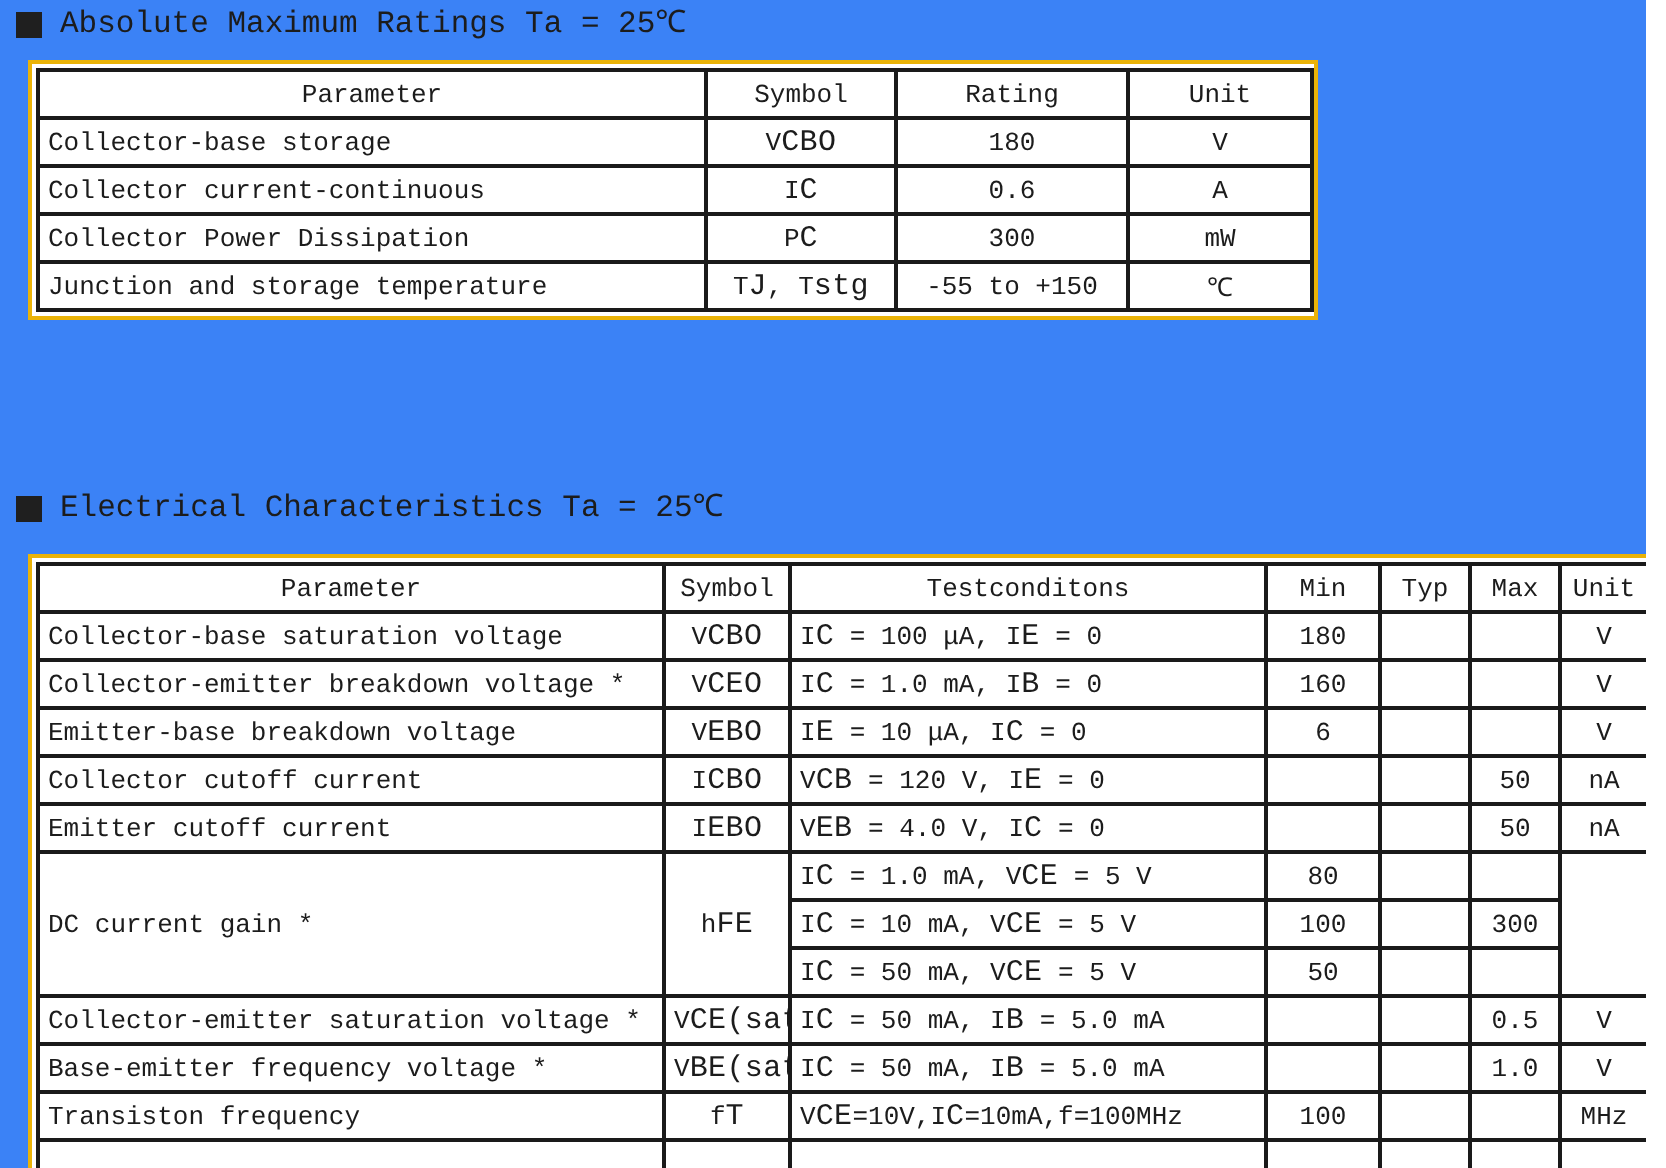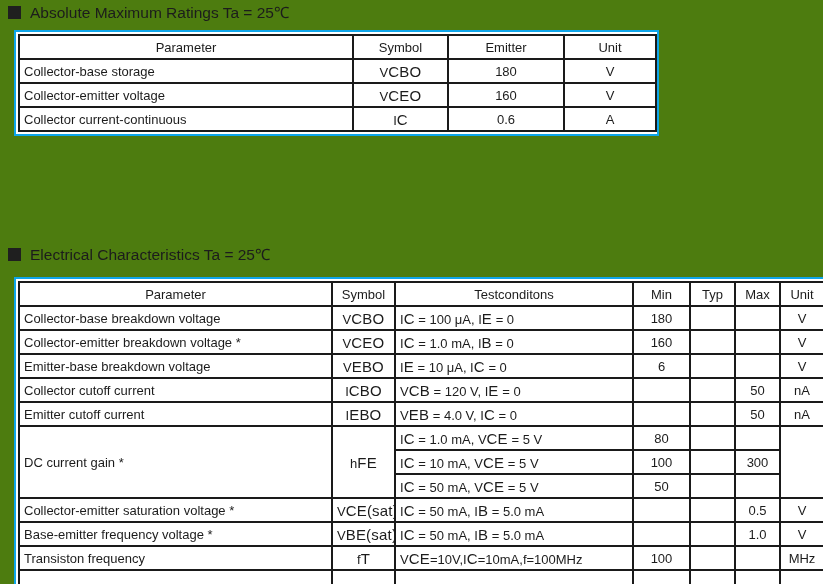--- a/index.html
+++ b/index.html
@@ -1,27 +1,27 @@
 <!DOCTYPE html>
 <html><head>
 <meta charset="utf-8">
 <style>
   html,body { margin:0; padding:0; background:#fff; }
   .sheet {
     position:relative; width:823px; height:584px; overflow:hidden;
-    background:#4d7c0f; color:#1c1c1c;
-    font-family:Liberation Sans, sans-serif;
+    background:#3b82f6; color:#1c1c1c;
+    font-family:Liberation Mono, monospace;
   }
   .sec-title {
     position:absolute; display:flex; align-items:center;
     font-size:15.5px; line-height:17px; white-space:nowrap;
   }
   .sq { width:13px; height:13px; background:#1f1f1f; display:inline-block; margin-right:9px; flex:0 0 auto; }
   .frame {
-    position:absolute; border:2px solid #0ea5e9; padding:2px;
+    position:absolute; border:2px solid #eab308; padding:2px;
     box-sizing:border-box; background:#fff;
   }
   table { border-collapse:collapse; table-layout:fixed; }
   th, td {
     border:2px solid #1a1a1a; font-size:13px; font-weight:400;
     height:22px; padding:0 4px; overflow:hidden; white-space:nowrap;
     vertical-align:middle; color:#1c1c1c;
   }
   th { text-align:center; padding:0 2px; }
   td.l { text-align:left; }
@@ -50,42 +50,48 @@
       <colgroup>
           <col style="width:334px">
           <col style="width:95px">
           <col style="width:116px">
           <col style="width:92px">
         </colgroup>
       <thead>
         <tr>
           <th>Parameter</th>
           <th>Symbol</th>
-          <th>Emitter</th>
+          <th>Rating</th>
           <th>Unit</th>
         </tr>
       </thead>
       <tbody>
         <tr>
           <td class="l">Collector-base storage</td>
           <td class="c"><span>V</span><span class="sub">CBO</span></td>
           <td class="c">180</td>
-          <td class="c">V</td>
-        </tr>
-        <tr>
-          <td class="l">Collector-emitter voltage</td>
-          <td class="c"><span>V</span><span class="sub">CEO</span></td>
-          <td class="c">160</td>
           <td class="c">V</td>
         </tr>
         <tr>
           <td class="l">Collector current-continuous</td>
           <td class="c"><span>I</span><span class="sub">C</span></td>
           <td class="c">0.6</td>
           <td class="c">A</td>
+        </tr>
+        <tr>
+          <td class="l">Collector Power Dissipation</td>
+          <td class="c"><span>P</span><span class="sub">C</span></td>
+          <td class="c">300</td>
+          <td class="c">mW</td>
+        </tr>
+        <tr>
+          <td class="l">Junction and storage temperature</td>
+          <td class="c"><span>T</span><span class="sub">J</span><span>, T</span><span class="sub">stg</span></td>
+          <td class="c">-55 to +150</td>
+          <td class="c">℃</td>
         </tr>
       </tbody>
     </table>
   </div>
 
   <div class="sec-title t2">
     <span class="sq"></span>
     <span>Electrical Characteristics Ta = 25℃</span>
   </div>
 
@@ -106,21 +112,21 @@
           <th>Symbol</th>
           <th>Testconditons</th>
           <th>Min</th>
           <th>Typ</th>
           <th>Max</th>
           <th>Unit</th>
         </tr>
       </thead>
       <tbody>
         <tr>
-          <td class="l">Collector-base breakdown voltage</td>
+          <td class="l">Collector-base saturation voltage</td>
           <td class="c"><span>V</span><span class="sub">CBO</span></td>
           <td class="l"><span>I</span><span class="sub">C</span><span> = 100 μA, I</span><span class="sub">E</span><span> = 0</span></td>
           <td class="c">180</td>
           <td class="c"></td>
           <td class="c"></td>
           <td class="c">V</td>
         </tr>
         <tr>
           <td class="l">Collector-emitter breakdown voltage *</td>
           <td class="c"><span>V</span><span class="sub">CEO</span></td>

